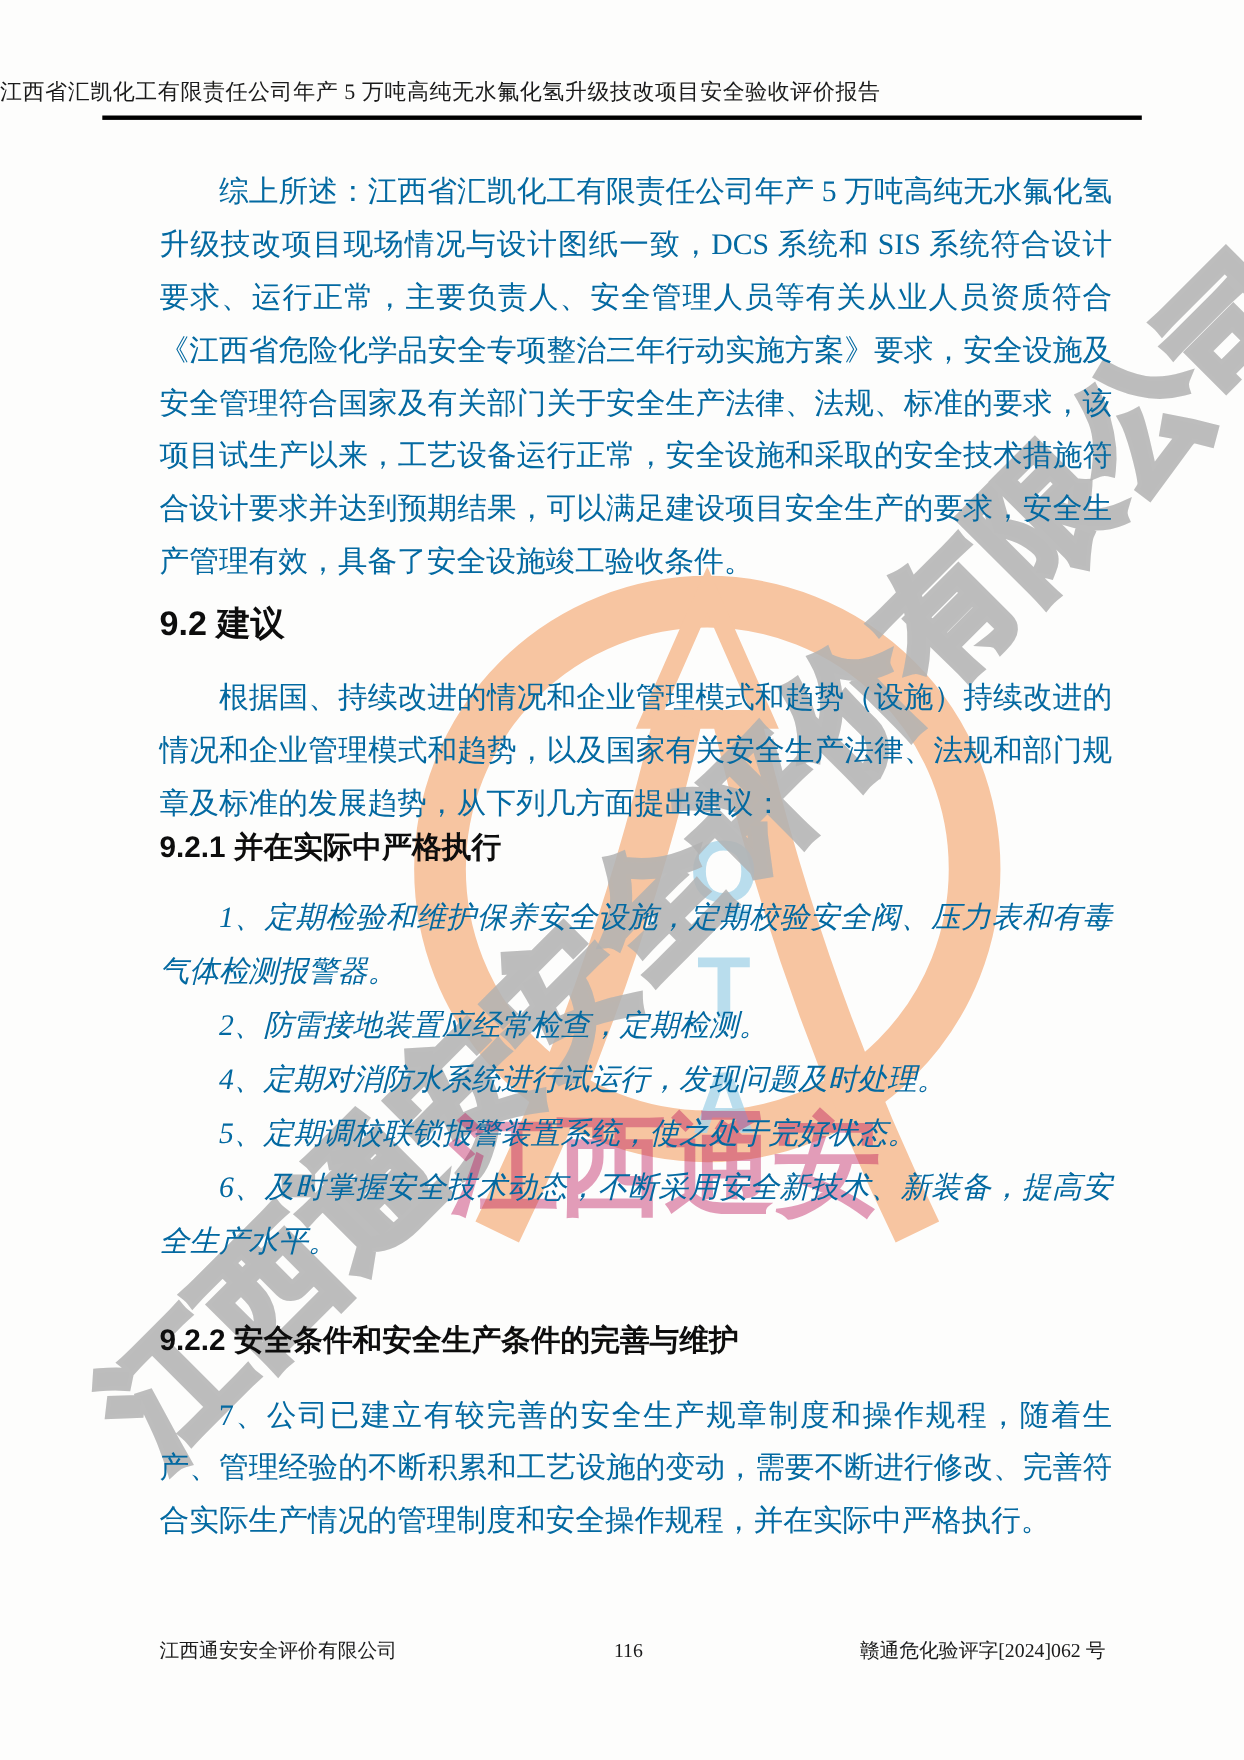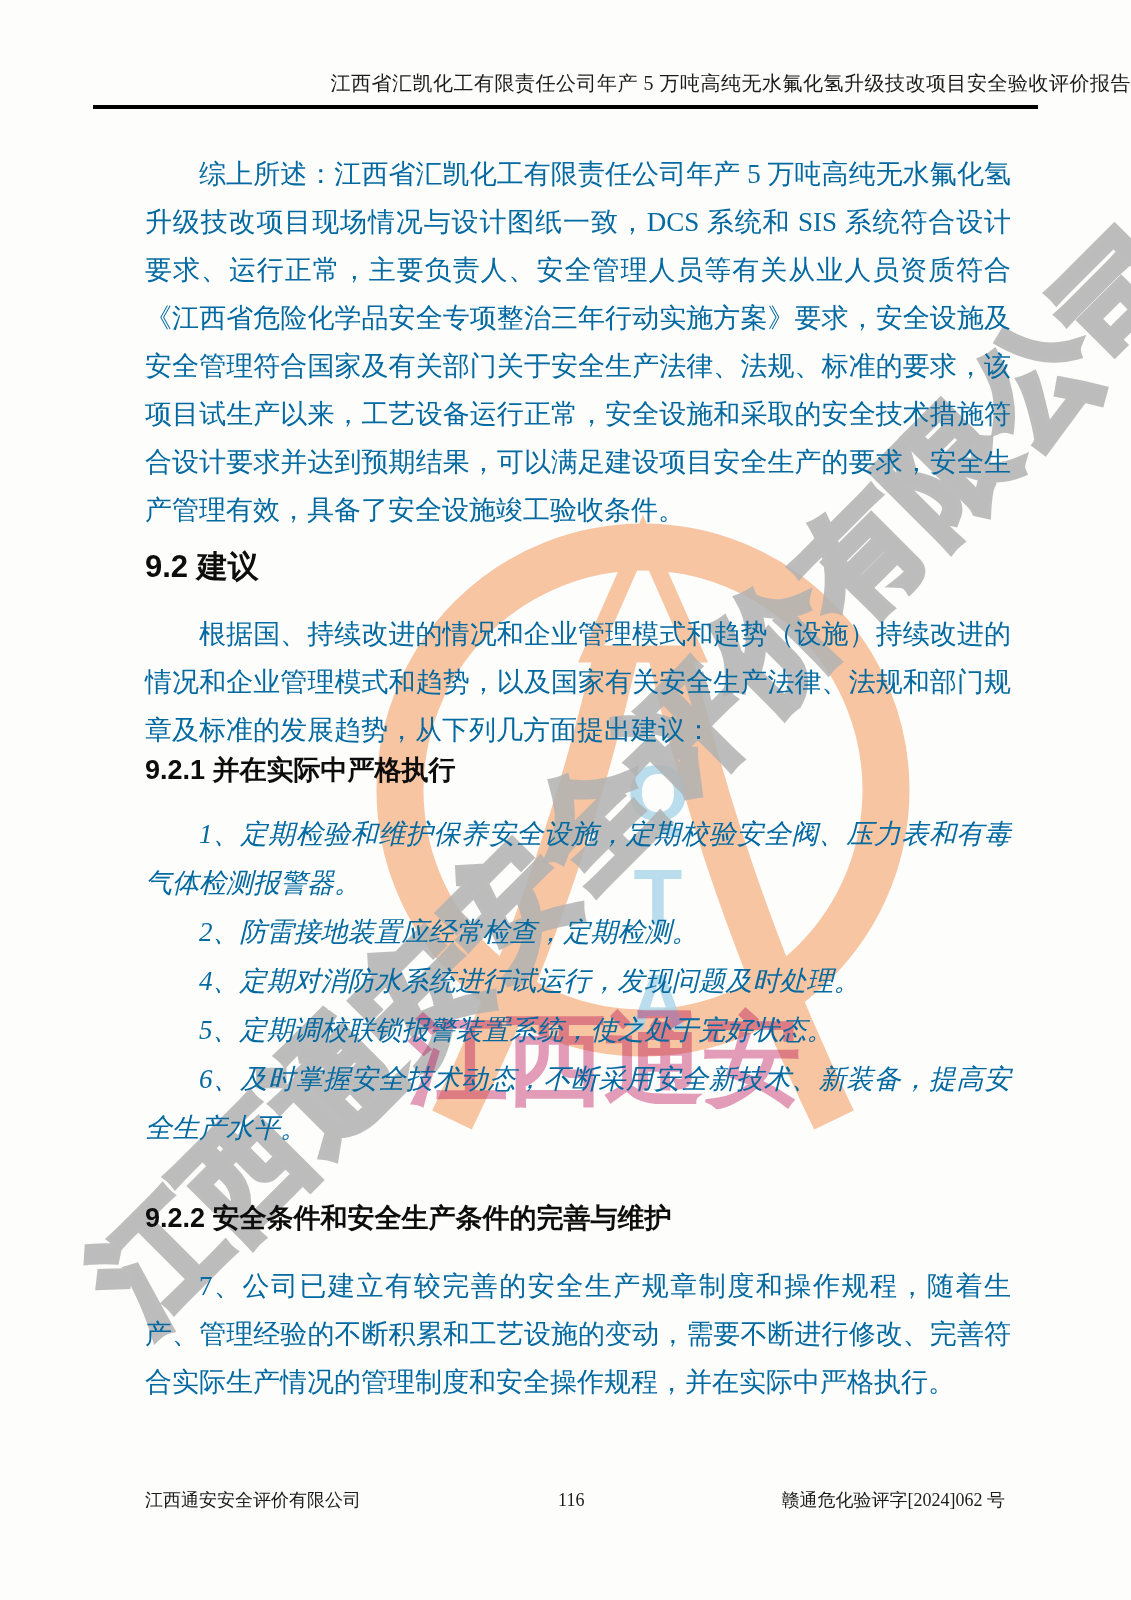--- a/index.html
+++ b/index.html
@@ -3,21 +3,21 @@
 <meta charset="utf-8">
 <style>
   html,body{margin:0;padding:0;background:#9a9a9a;}
   .page{
     position:relative;width:1131px;height:1600px;margin:0 auto;
     background:#fdfdfc;overflow:hidden;
     font-family:"Liberation Serif","DejaVu Serif",serif;color:#141414;
   }
   
   .header-title{
-    position:absolute;top:70px;left:0;width:100%;text-align:right;
+    position:absolute;top:70px;left:0;width:100%;text-align:left;
     font-size:20px;letter-spacing:.5px;color:#1b1b1b;
   }
   .header-rule{position:absolute;top:105px;left:93px;width:945px;height:4px;background:#000;}
   .footer{
     position:absolute;top:1488px;left:145px;width:860px;
     display:flex;justify-content:space-between;align-items:baseline;
     font-size:18px;color:#1b1b1b;
   }
   
   .block{position:absolute;left:145px;width:866px;z-index:10;}

